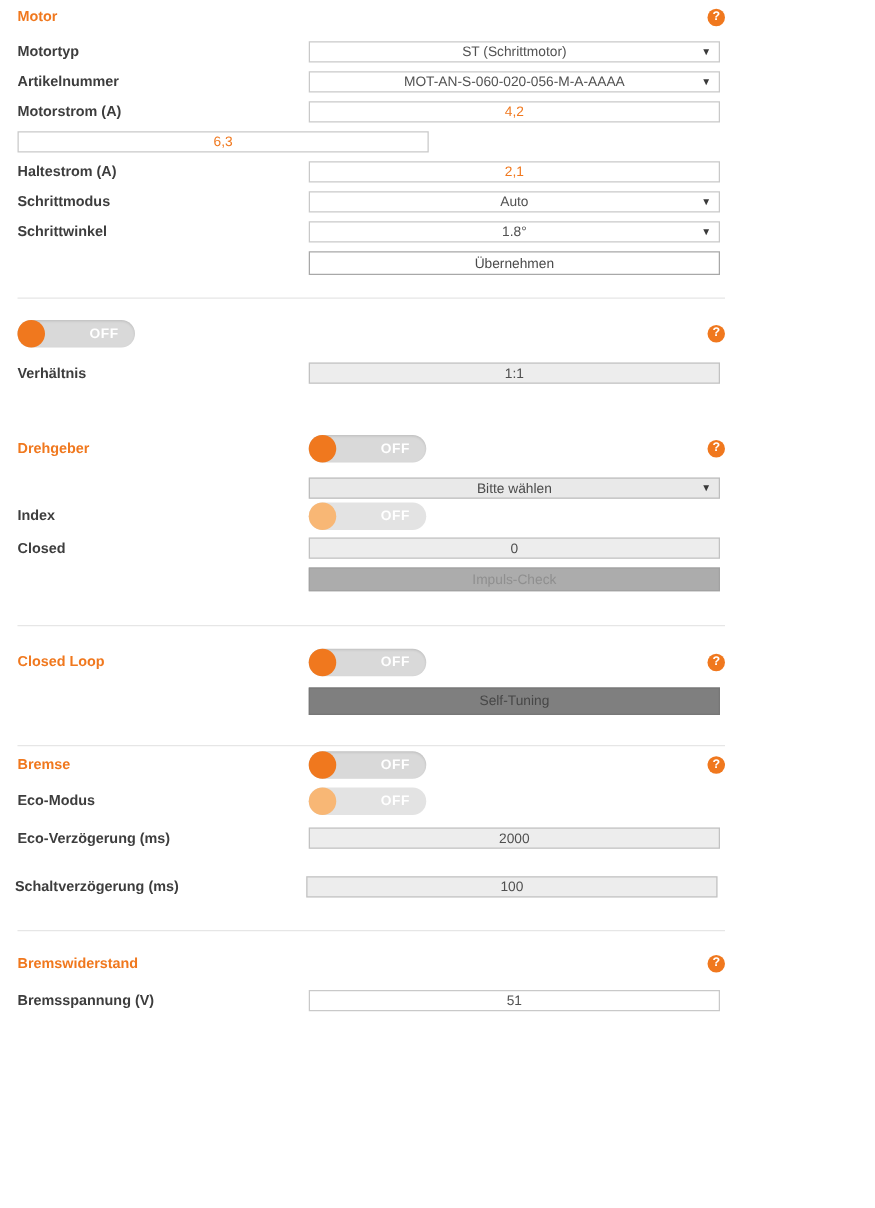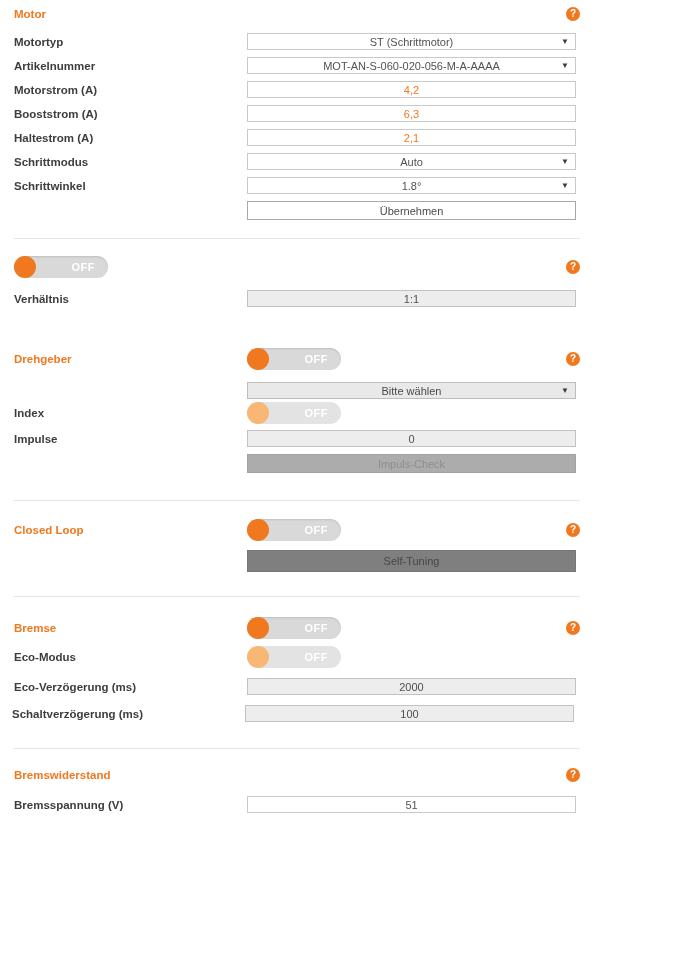--- a/index.html
+++ b/index.html
@@ -75,24 +75,24 @@
   .verhaeltnis-row { margin-top:12px; }
   .drehgeber-head { margin-top:41px; }
   .encoder-row { margin-top:12px; }
   .index-row { margin-top:3px; }
   .impulse-row { margin-top:6px; }
   .impulscheck-row { margin-top:7px; }
   .d2 { margin-top:27px; }
   .closedloop-head { margin-top:18px; }
   .selftuning-row { margin-top:9px; }
   .d3 { margin-top:24px; }
-  .bremse-head { margin-top:20px; }
+  .bremse-head { margin-top:4px; }
   .ecomodus-row { margin-top:7px; }
   .ecoverz-row { margin-top:10px; }
-  .schaltverz-row { margin-top:10px;padding-left:12px; }
+  .schaltverz-row { margin-top:22px;padding-left:12px; }
   .d4 { margin-top:26px; }
   .bremswiderstand-head { margin-top:18px; height:16px; }
   .bremsspannung-row { margin-top:13px; }
 </style>
 </head>
 <body>
 
 <div id="page">
 
   <section>
@@ -118,21 +118,20 @@
     </div>
 
     <div class="row mb7">
       <div class="label">Motorstrom (A)</div>
       <div class="field f-white f-orange">
         <input value="4,2" style="">
       </div>
     </div>
 
     <div class="row mb7">
-      <div class="label">Booststrom (A)</div>
       <div class="field f-white f-orange">
         <input value="6,3" style="">
       </div>
     </div>
 
     <div class="row mb7">
       <div class="label">Haltestrom (A)</div>
       <div class="field f-white f-orange">
         <input value="2,1" style="">
       </div>
@@ -199,21 +198,21 @@
 
     <div class="row index-row">
       <div class="label">Index</div>
       <div class="toggle disabled">
         <span class="knob"></span>
         <span class="state">OFF</span>
       </div>
     </div>
 
     <div class="row impulse-row">
-      <div class="label">Impulse</div>
+      <div class="label">Closed</div>
       <div class="field f-gray">
         <span>0</span>
       </div>
     </div>
 
     <div class="row impulscheck-row">
       <div class="label-spacer"></div>
       <div class="btn btn-impuls">Impuls-Check</div>
     </div>
   </section>

